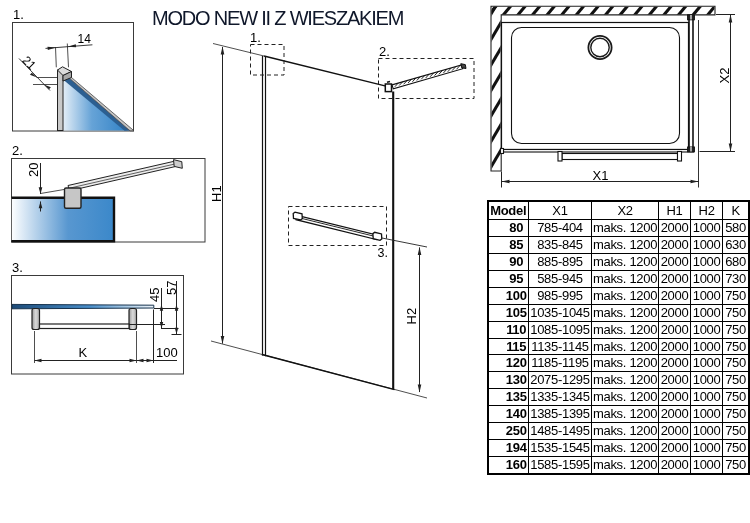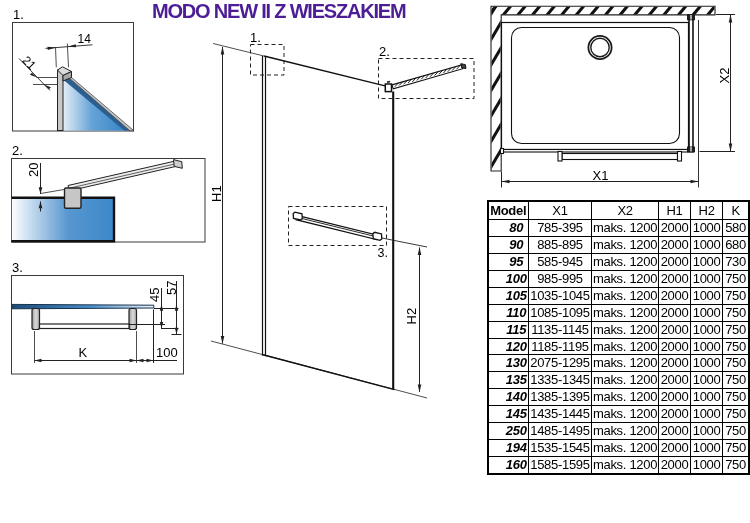--- a/index.html
+++ b/index.html
@@ -1,27 +1,27 @@
 <!DOCTYPE html>
 <html><head><meta charset="utf-8">
 <style>
 html,body{margin:0;padding:0;background:#fff;}
 *{-webkit-font-smoothing:antialiased;}
 #page{position:relative;width:750px;height:523px;background:#fff;overflow:hidden;
   font-family:"Liberation Sans",sans-serif;}
-#title{position:absolute;left:152px;top:0;width:250px;font-size:20px;font-weight:bold;
-  letter-spacing:-1.2px;color:#4c1d95;white-space:nowrap;}
+#title{position:absolute;left:152px;top:7px;width:250px;font-size:20px;font-weight:normal;
+  letter-spacing:-1.2px;color:#0f172a;white-space:nowrap;}
 svg{position:absolute;left:0;top:0;}
 #tbl{position:absolute;left:442.5px;top:200px;border-collapse:collapse;
   font-size:13px;color:#000;table-layout:fixed;}
 #tbl td,#tbl th{border:1px solid #000;text-align:center;padding:0;overflow:hidden;white-space:nowrap;letter-spacing:-0.3px;}
 #tbl th{height:17.2px;font-weight:normal;font-size:13px;border-bottom-width:1.5px;}
 #tbl th.m{font-weight:bold;border-right-width:1.5px;}
 #tbl td{height:15.9px;line-height:15.9px;}
-#tbl td.m{font-weight:bold;font-style:italic;border-right-width:1.5px;padding-left:16px;}
+#tbl td.m{font-weight:bold;border-right-width:1.5px;padding-left:16px;}
 #tbl{border:2px solid #000;margin-left:44px;}
 </style></head>
 <body>
 <div id="page">
 <div id="title">MODO NEW II Z WIESZAKIEM</div>
 <svg width="750" height="523" viewBox="0 0 750 523">
 <defs>
 <linearGradient id="blueg1" x1="0" y1="0" x2="1" y2="0">
   <stop offset="0" stop-color="#e4eef7"></stop>
           <stop offset="0.45" stop-color="#66a3d7"></stop>
@@ -275,25 +275,33 @@
         <tr>
           <th class="m" style="width:44px">Model</th>
           <th style="width:67px">X1</th>
           <th style="width:69px">X2</th>
           <th style="width:37px">H1</th>
           <th style="width:37px">H2</th>
           <th style="width:32px">K</th>
         </tr>
 <tr>
           <td class="m">80</td>
-          <td>785-395</td>
+          <td>785-404</td>
           <td>maks. 1200</td>
           <td>2000</td>
           <td>1000</td>
           <td>580</td>
+        </tr>
+<tr>
+          <td class="m">85</td>
+          <td>835-845</td>
+          <td>maks. 1200</td>
+          <td>2000</td>
+          <td>1000</td>
+          <td>630</td>
         </tr>
 <tr>
           <td class="m">90</td>
           <td>885-895</td>
           <td>maks. 1200</td>
           <td>2000</td>
           <td>1000</td>
           <td>680</td>
         </tr>
 <tr>
@@ -356,28 +364,20 @@
           <td class="m">135</td>
           <td>1335-1345</td>
           <td>maks. 1200</td>
           <td>2000</td>
           <td>1000</td>
           <td>750</td>
         </tr>
 <tr>
           <td class="m">140</td>
           <td>1385-1395</td>
-          <td>maks. 1200</td>
-          <td>2000</td>
-          <td>1000</td>
-          <td>750</td>
-        </tr>
-<tr>
-          <td class="m">145</td>
-          <td>1435-1445</td>
           <td>maks. 1200</td>
           <td>2000</td>
           <td>1000</td>
           <td>750</td>
         </tr>
 <tr>
           <td class="m">250</td>
           <td>1485-1495</td>
           <td>maks. 1200</td>
           <td>2000</td>

